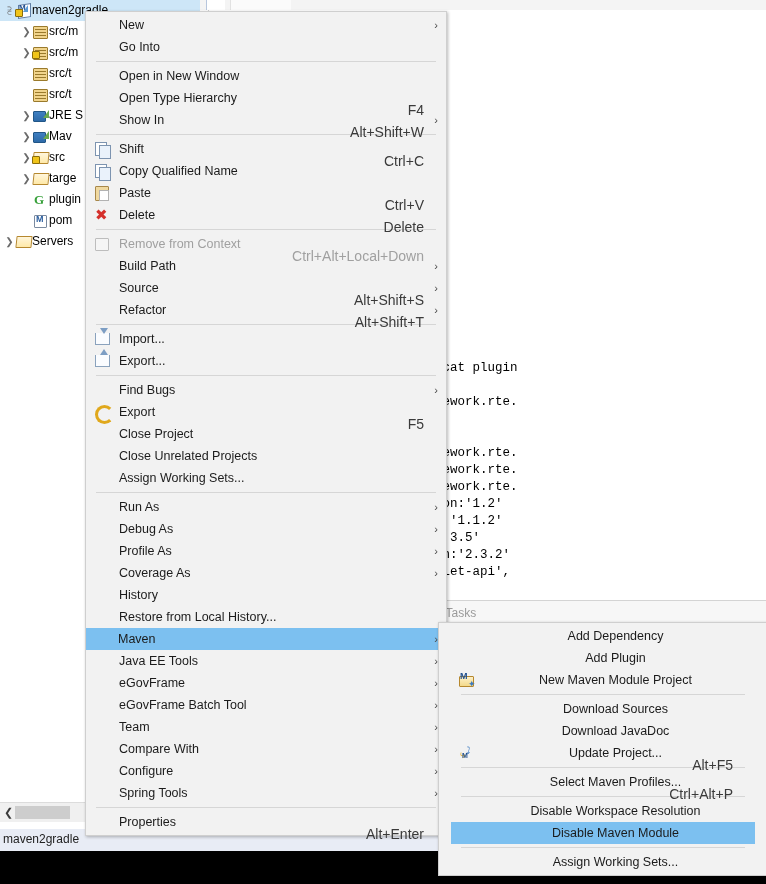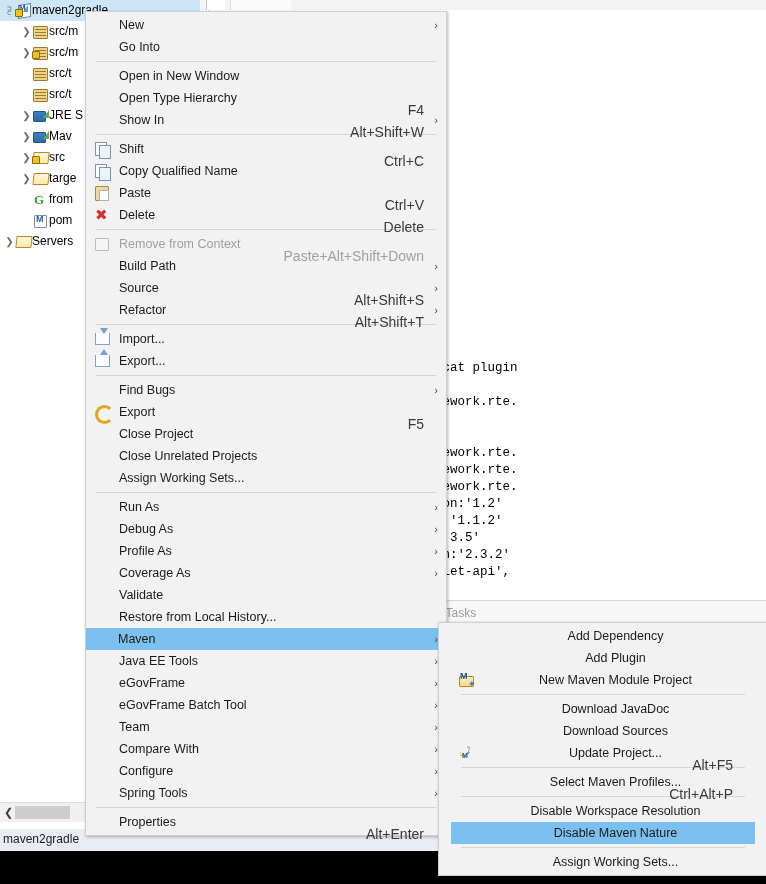--- a/index.html
+++ b/index.html
@@ -200,21 +200,21 @@
           <i class="deco"></i>
         </i><i class="ic-lock"></i></span><span class="lbl">maven2gradle</span></div>
     <div class="tree-row" style="padding-left:21px"><span class="tw">❯</span><span class="ico"><i class="ic-pkg"></i></span><span class="lbl">src/m</span></div>
     <div class="tree-row" style="padding-left:21px"><span class="tw">❯</span><span class="ico"><i class="ic-pkg"></i><i class="ic-lock"></i></span><span class="lbl">src/m</span></div>
     <div class="tree-row" style="padding-left:21px"><span class="tw"></span><span class="ico"><i class="ic-pkg"></i></span><span class="lbl">src/t</span></div>
     <div class="tree-row" style="padding-left:21px"><span class="tw"></span><span class="ico"><i class="ic-pkg"></i></span><span class="lbl">src/t</span></div>
     <div class="tree-row" style="padding-left:21px"><span class="tw">❯</span><span class="ico"><i class="ic-lib"></i></span><span class="lbl">JRE S</span></div>
     <div class="tree-row" style="padding-left:21px"><span class="tw">❯</span><span class="ico"><i class="ic-lib"></i></span><span class="lbl">Mav</span></div>
     <div class="tree-row" style="padding-left:21px"><span class="tw">❯</span><span class="ico"><i class="ic-open"></i><i class="ic-lock"></i></span><span class="lbl">src</span></div>
     <div class="tree-row" style="padding-left:21px"><span class="tw">❯</span><span class="ico"><i class="ic-open"></i></span><span class="lbl">targe</span></div>
-    <div class="tree-row" style="padding-left:21px"><span class="tw"></span><span class="ico"><i class="ic-g">G</i></span><span class="lbl">from</span></div>
+    <div class="tree-row" style="padding-left:21px"><span class="tw"></span><span class="ico"><i class="ic-g">G</i></span><span class="lbl">plugin</span></div>
     <div class="tree-row" style="padding-left:21px"><span class="tw"></span><span class="ico"><i class="ic-m"></i></span><span class="lbl">pom</span></div>
     <div class="tree-row" style="padding-left:4px"><span class="tw">❯</span><span class="ico"><i class="ic-open"></i></span><span class="lbl">Servers</span></div>
   </div>
 
 <div id="exp-hscroll">
   <span class="arrow">❮</span>
   <span class="thumb"></span>
 </div>
 
 <div id="statusbar">
@@ -238,21 +238,21 @@
       </span><span>Copy Qualified Name</span></div>
     <div class="mi"><span class="micon">
         <i class="g-paste"></i>
       </span><span>Paste</span><span class="acc">Ctrl+V</span></div>
     <div class="mi"><span class="micon">
         <i class="g-del">✖</i>
       </span><span>Delete</span><span class="acc">Delete</span></div>
     <div class="msep"></div>
     <div class="mi disabled"><span class="micon">
         <i class="g-ctx"></i>
-      </span><span>Remove from Context</span><span class="acc">Paste+Alt+Shift+Down</span></div>
+      </span><span>Remove from Context</span><span class="acc">Ctrl+Alt+Local+Down</span></div>
     <div class="mi"><span>Build Path</span><span class="arr">›</span></div>
     <div class="mi"><span>Source</span><span class="acc">Alt+Shift+S</span><span class="arr">›</span></div>
     <div class="mi"><span>Refactor</span><span class="acc">Alt+Shift+T</span><span class="arr">›</span></div>
     <div class="msep"></div>
     <div class="mi"><span class="micon">
         <i class="g-imp"></i>
       </span><span>Import...</span></div>
     <div class="mi"><span class="micon">
         <i class="g-exp"></i>
       </span><span>Export...</span></div>
@@ -262,21 +262,21 @@
         <i class="g-refresh"></i>
       </span><span>Export</span><span class="acc">F5</span></div>
     <div class="mi"><span>Close Project</span></div>
     <div class="mi"><span>Close Unrelated Projects</span></div>
     <div class="mi"><span>Assign Working Sets...</span></div>
     <div class="msep"></div>
     <div class="mi"><span>Run As</span><span class="arr">›</span></div>
     <div class="mi"><span>Debug As</span><span class="arr">›</span></div>
     <div class="mi"><span>Profile As</span><span class="arr">›</span></div>
     <div class="mi"><span>Coverage As</span><span class="arr">›</span></div>
-    <div class="mi"><span>Validate</span></div>
+    <div class="mi"><span>History</span></div>
     <div class="mi"><span>Restore from Local History...</span></div>
     <div class="mi hl"><span>Maven</span><span class="arr">›</span></div>
     <div class="mi"><span>Java EE Tools</span><span class="arr">›</span></div>
     <div class="mi"><span>eGovFrame</span><span class="arr">›</span></div>
     <div class="mi"><span>eGovFrame Batch Tool</span><span class="arr">›</span></div>
     <div class="mi"><span>Team</span><span class="arr">›</span></div>
     <div class="mi"><span>Compare With</span><span class="arr">›</span></div>
     <div class="mi"><span>Configure</span><span class="arr">›</span></div>
     <div class="mi"><span>Spring Tools</span><span class="arr">›</span></div>
     <div class="msep"></div>
@@ -287,29 +287,29 @@
     <div class="mi"><span>Add Dependency</span></div>
     <div class="mi"><span>Add Plugin</span></div>
     <div class="mi"><span class="micon">
         <i class="g-mvn">
           <i class="f"></i>
           <i class="m">M</i>
           <i class="s">✦</i>
         </i>
       </span><span>New Maven Module Project</span></div>
     <div class="msep"></div>
+    <div class="mi"><span>Download Sources</span></div>
     <div class="mi"><span>Download JavaDoc</span></div>
-    <div class="mi"><span>Download Sources</span></div>
     <div class="mi"><span class="micon">
         <i class="g-upd">
           <i class="a">⤷</i>
           <i class="b">⤵</i>
           <i class="c">M</i>
         </i>
       </span><span>Update Project...</span><span class="acc">Alt+F5</span></div>
     <div class="msep"></div>
     <div class="mi"><span>Select Maven Profiles...</span><span class="acc">Ctrl+Alt+P</span></div>
     <div class="msep"></div>
     <div class="mi"><span>Disable Workspace Resolution</span></div>
-    <div class="mi hl"><span>Disable Maven Nature</span></div>
+    <div class="mi hl"><span>Disable Maven Module</span></div>
     <div class="msep"></div>
     <div class="mi"><span>Assign Working Sets...</span></div>
   </div>
 
 </body></html>

